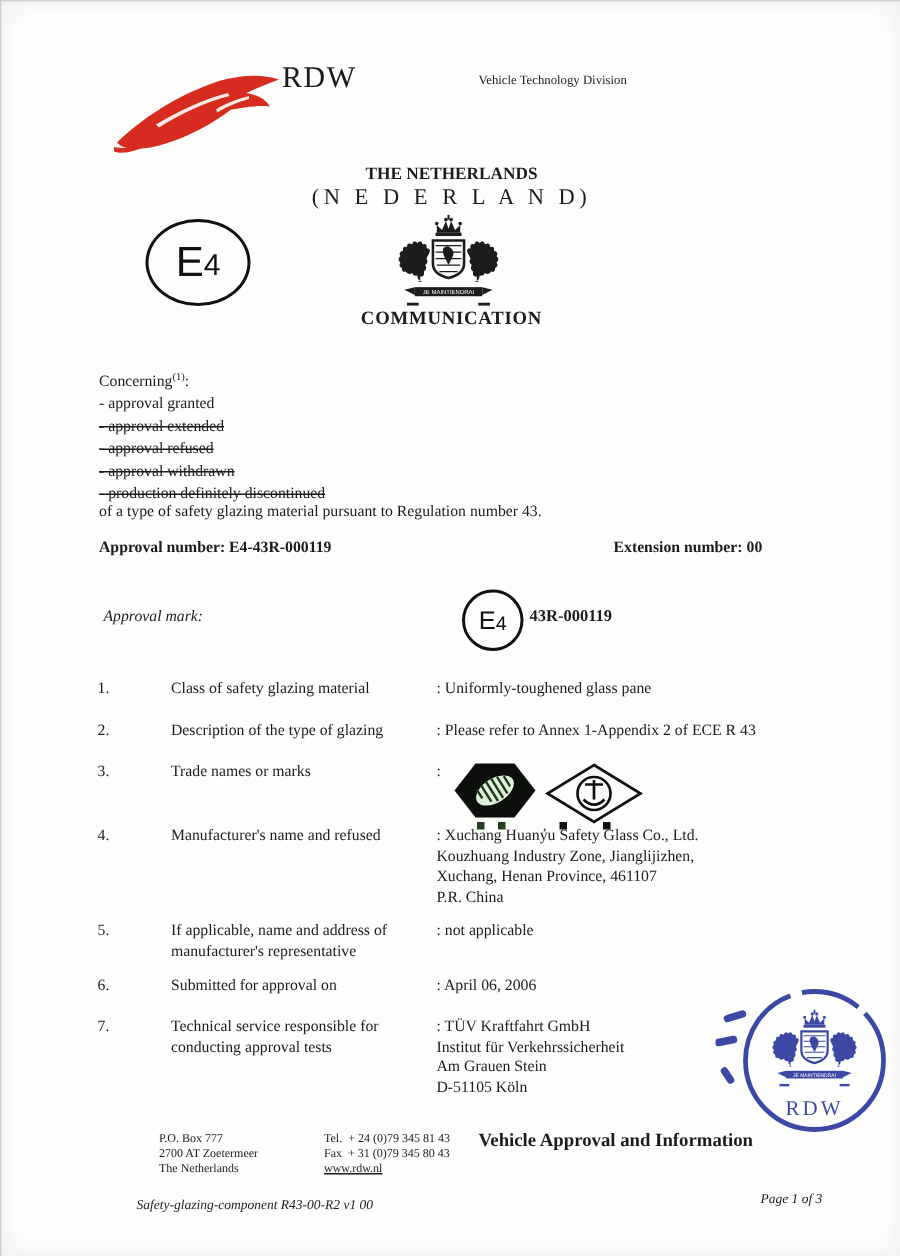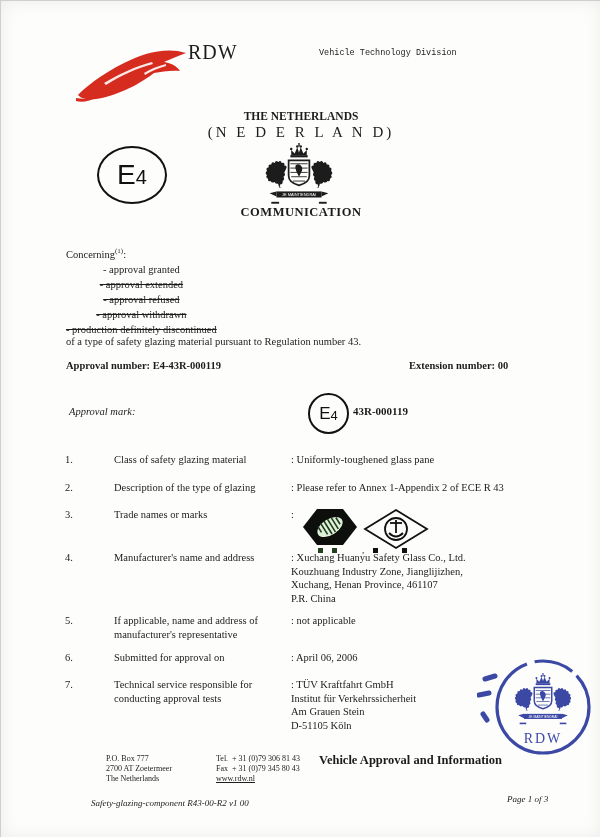--- a/index.html
+++ b/index.html
@@ -10,34 +10,34 @@
     font-family:"Liberation Serif", serif;color:#1c1c1c;overflow:hidden;
   }
   .abs{position:absolute;}
   .pre{white-space:pre-line;}
   .b{font-weight:bold;}
   .i{font-style:italic;}
   .struck{text-decoration:line-through;}
   .center{left:0;width:600px;text-align:center;}
   
   .org-title{font-size:20px;letter-spacing:1px;}
-  .division{font-size:8.5px;font-family:Liberation Mono, monospace;}
+  .division{font-size:8.5px;font-family:Liberation Serif, serif;}
   .country{font-size:11.5px;font-weight:bold;}
   .country-native{font-size:15px;letter-spacing:3px;}
   .doc-title{font-size:12.5px;font-weight:bold;letter-spacing:.5px;}
   
   .emark{border:2.5px solid #111;border-radius:50%;display:flex;align-items:center;justify-content:center;font-family:"Liberation Sans",sans-serif;color:#111;}
   .emark .e{font-size:28px;font-weight:500;line-height:1;}
   .emark .n{font-size:20px;line-height:1;margin-top:4px;}
   .emark.small{border-width:2px;}
   .emark.small .e{font-size:17px;}
   .emark.small .n{font-size:13px;margin-top:3px;}
   
   .t{font-size:10.5px;line-height:14.5px;}
-  .concern-list div{margin-bottom:.6px;text-align:center;}
+  .concern-list div{margin-bottom:.6px;}
   .row-label{position:absolute;left:113px;top:0;width:172px;}
   .row-no{position:absolute;left:64px;top:0;}
   .row-val{position:absolute;left:290px;top:0;width:250px;}
   .item-row{position:absolute;left:0;top:0;width:600px;font-size:10.5px;line-height:13.5px;}
   
   .foot{font-size:8px;line-height:10px;}
   .weblink{text-decoration:underline;}
   .dept{font-size:12.5px;font-weight:bold;}
   .docref{font-size:9px;font-style:italic;margin-left:26px;}
   .stamp-svg{opacity:.92;}
@@ -178,21 +178,21 @@
       <line x1="95" y1="14" x2="95" y2="27"></line>
       <line x1="89" y1="17" x2="101" y2="17"></line>
       <path d="M88,27 q7,7 14,0"></path>
     </g>
     <rect x="72" y="42" width="5" height="5" fill="#111"></rect>
     <rect x="101" y="42" width="5" height="5" fill="#111"></rect>
   </svg>
 
   <div class="item-row" style="top:550px">
     <span class="row-no">4.</span>
-    <span class="row-label pre">Manufacturer's name and address</span>
+    <span class="row-label pre">Manufacturer's name and refused</span>
     <span class="row-val pre">: Xuchang Huanyu Safety Glass Co., Ltd.
 Kouzhuang Industry Zone, Jianglijizhen,
 Xuchang, Henan Province, 461107
 P.R. China</span>
   </div>
   <div class="item-row" style="top:613px">
     <span class="row-no">5.</span>
     <span class="row-label pre">If applicable, name and address of
 manufacturer's representative</span>
     <span class="row-val pre">: not applicable</span>
@@ -222,21 +222,21 @@
     <g style="color:#2b3a9e">
       <use href="#nl-arms" x="29" y="16" width="74" height="54"></use>
     </g>
     <text x="66" y="86" text-anchor="middle" font-size="14" font-family="Liberation Serif, serif" fill="#2b3a9e" letter-spacing="2">RDW</text>
   </svg>
 
   <div class="abs foot pre" style="left:105px;top:753px">P.O. Box 777
 2700 AT Zoetermeer
 The Netherlands</div>
   <div class="abs foot" style="left:215px;top:753px">
-    <div><span>Tel.</span>&nbsp;&nbsp;<span>+ 31 (0)79 306 81 43</span></div>
+    <div><span>Tel.</span>&nbsp;&nbsp;<span>+ 24 (0)79 345 81 43</span></div>
     <div><span>Fax</span>&nbsp;&nbsp;<span>+ 31 (0)79 345 80 43</span></div>
     <div class="weblink">www.rdw.nl</div>
   </div>
   <div class="abs dept" style="left:318px;top:752px">Vehicle Approval and Information</div>
   <div class="abs docref" style="left:64px;top:797px">Safety-glazing-component R43-00-R2 v1 00</div>
   <div class="abs docref" style="left:480px;top:793px">Page 1 of 3</div>
 
 </div>
 
 </body></html>

